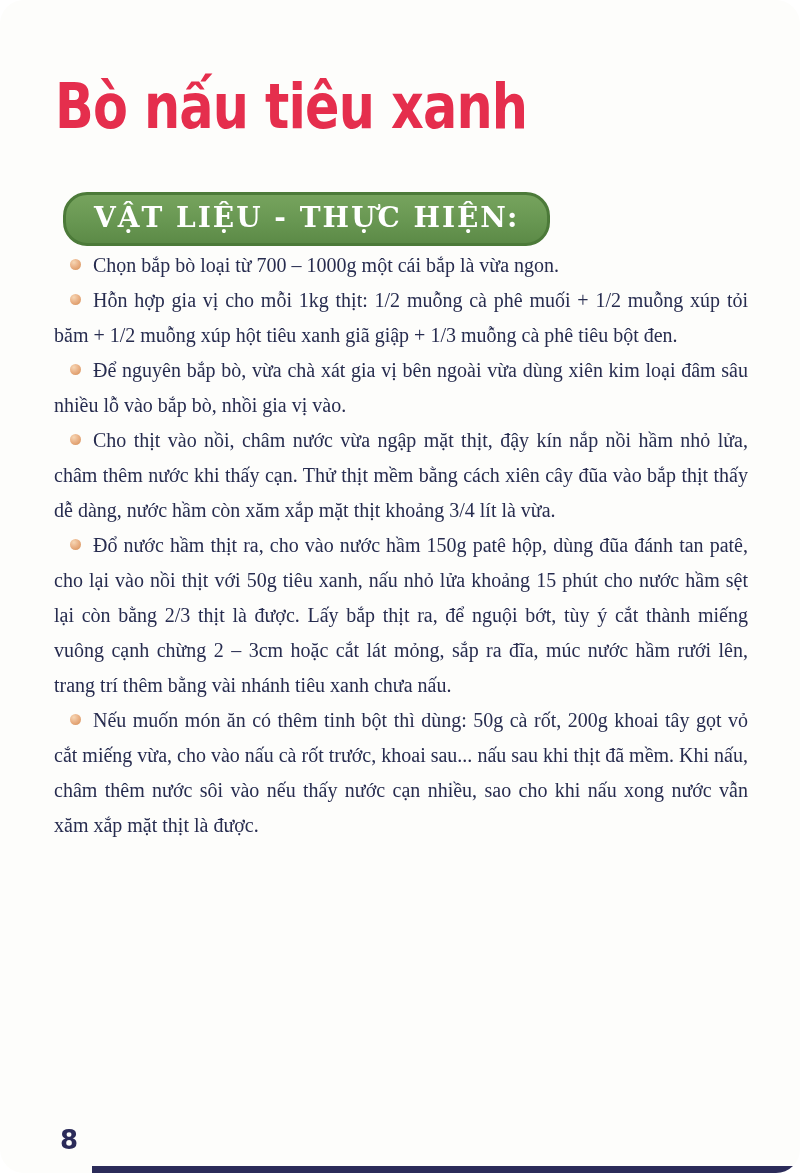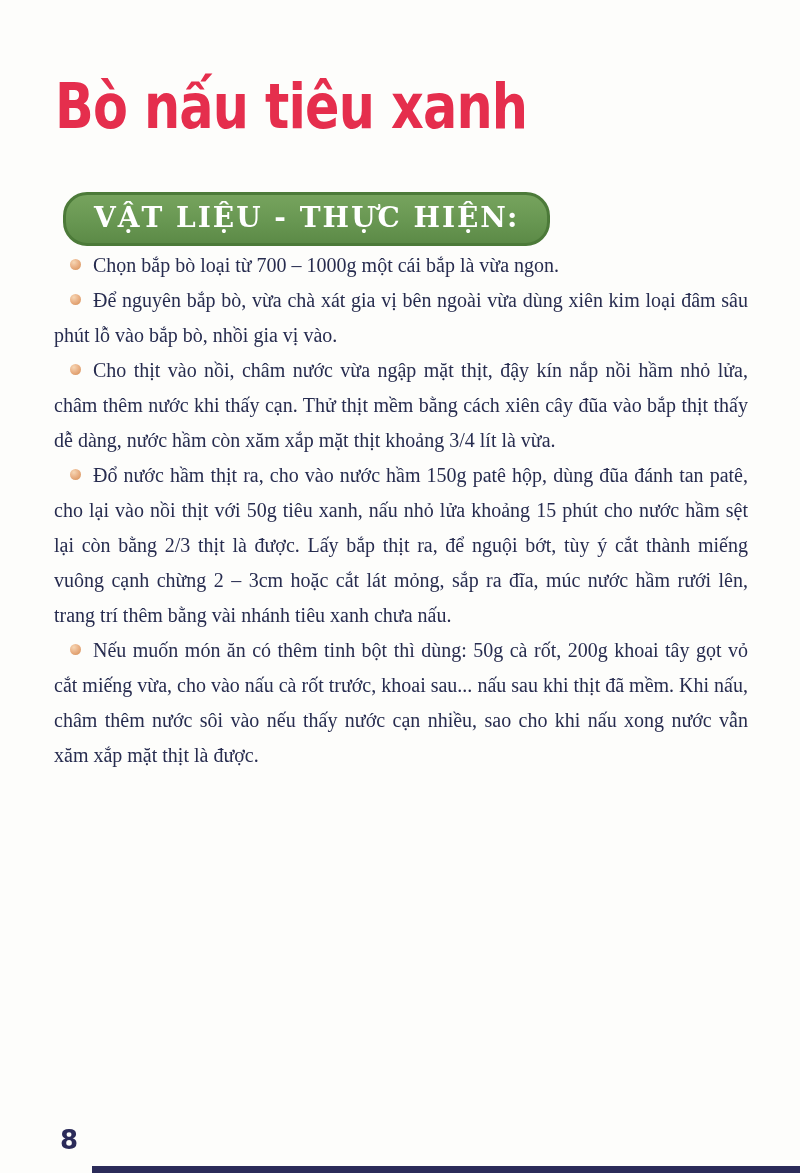--- a/index.html
+++ b/index.html
@@ -7,20 +7,21 @@
     padding: 0;
     background: #ffffff;
   }
   .page {
     position: relative;
     width: 800px;
     height: 1173px;
     background: #fdfdfb;
     overflow: hidden;
     font-family: "Liberation Serif", "DejaVu Serif", serif;
+    border-radius: 24px;
   }
   .title {
     position: absolute;
     top: 76px;
     left: 55px;
     margin: 0;
     font-family: "DejaVu Sans", sans-serif;
     font-weight: bold;
     font-size: 62px;
     line-height: 1;
@@ -100,21 +101,24 @@
 
   <div class="badge">
     <span>VẬT LIỆU - THỰC HIỆN:</span>
   </div>
 
   <div class="content">
     <p class="para">
       <span class="bullet"></span><span>Chọn bắp bò loại từ 700 – 1000g một cái bắp là vừa ngon.</span>
     </p>
     <p class="para">
-      <span class="bullet"></span><span>Để nguyên bắp bò, vừa chà xát gia vị bên ngoài vừa dùng xiên kim loại đâm sâu phút lỗ vào bắp bò, nhồi gia vị vào.</span>
+      <span class="bullet"></span><span>Hỗn hợp gia vị cho mỗi 1kg thịt: 1/2 muỗng cà phê muối + 1/2 muỗng xúp tỏi băm + 1/2 muỗng xúp hột tiêu xanh giã giập + 1/3 muỗng cà phê tiêu bột đen.</span>
+    </p>
+    <p class="para">
+      <span class="bullet"></span><span>Để nguyên bắp bò, vừa chà xát gia vị bên ngoài vừa dùng xiên kim loại đâm sâu nhiều lỗ vào bắp bò, nhồi gia vị vào.</span>
     </p>
     <p class="para">
       <span class="bullet"></span><span>Cho thịt vào nồi, châm nước vừa ngập mặt thịt, đậy kín nắp nồi hầm nhỏ lửa, châm thêm nước khi thấy cạn. Thử thịt mềm bằng cách xiên cây đũa vào bắp thịt thấy dễ dàng, nước hầm còn xăm xắp mặt thịt khoảng 3/4 lít là vừa.</span>
     </p>
     <p class="para">
       <span class="bullet"></span><span>Đổ nước hầm thịt ra, cho vào nước hầm 150g patê hộp, dùng đũa đánh tan patê, cho lại vào nồi thịt với 50g tiêu xanh, nấu nhỏ lửa khoảng 15 phút cho nước hầm sệt lại còn bằng 2/3 thịt là được. Lấy bắp thịt ra, để nguội bớt, tùy ý cắt thành miếng vuông cạnh chừng 2 – 3cm hoặc cắt lát mỏng, sắp ra đĩa, múc nước hầm rưới lên, trang trí thêm bằng vài nhánh tiêu xanh chưa nấu.</span>
     </p>
     <p class="para">
       <span class="bullet"></span><span>Nếu muốn món ăn có thêm tinh bột thì dùng: 50g cà rốt, 200g khoai tây gọt vỏ cắt miếng vừa, cho vào nấu cà rốt trước, khoai sau... nấu sau khi thịt đã mềm. Khi nấu, châm thêm nước sôi vào nếu thấy nước cạn nhiều, sao cho khi nấu xong nước vẫn xăm xắp mặt thịt là được.</span>
     </p>

